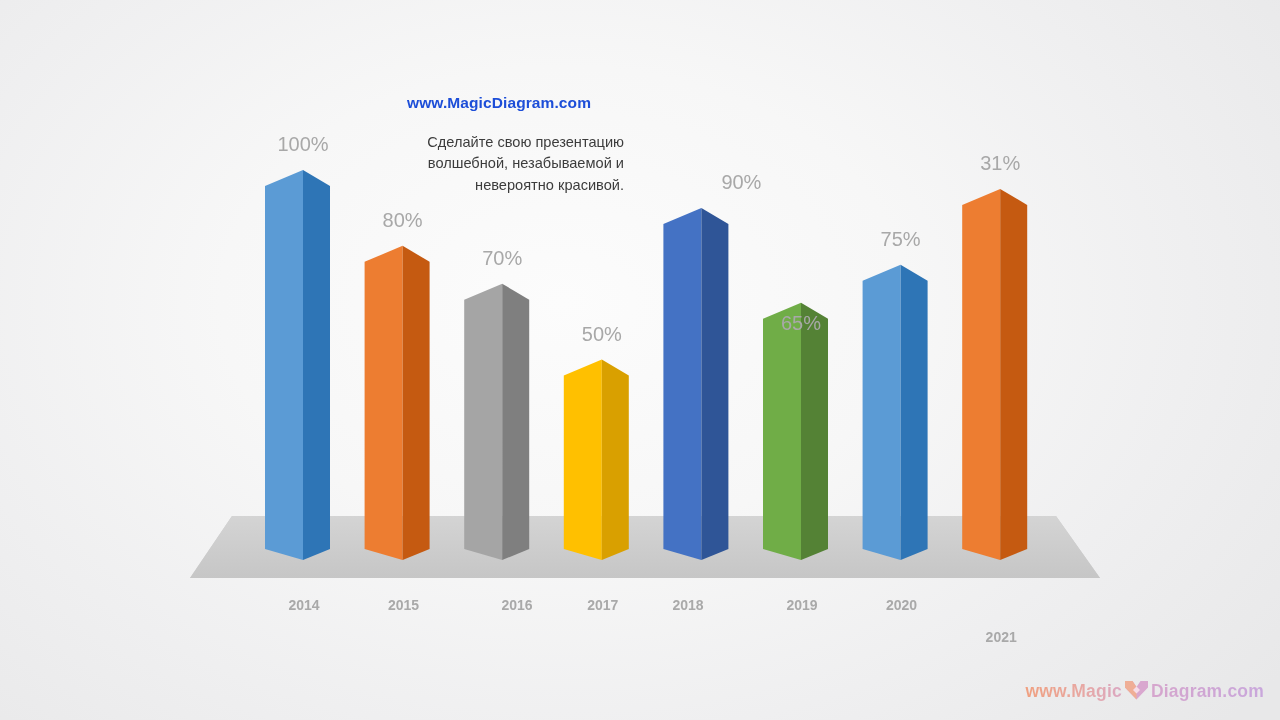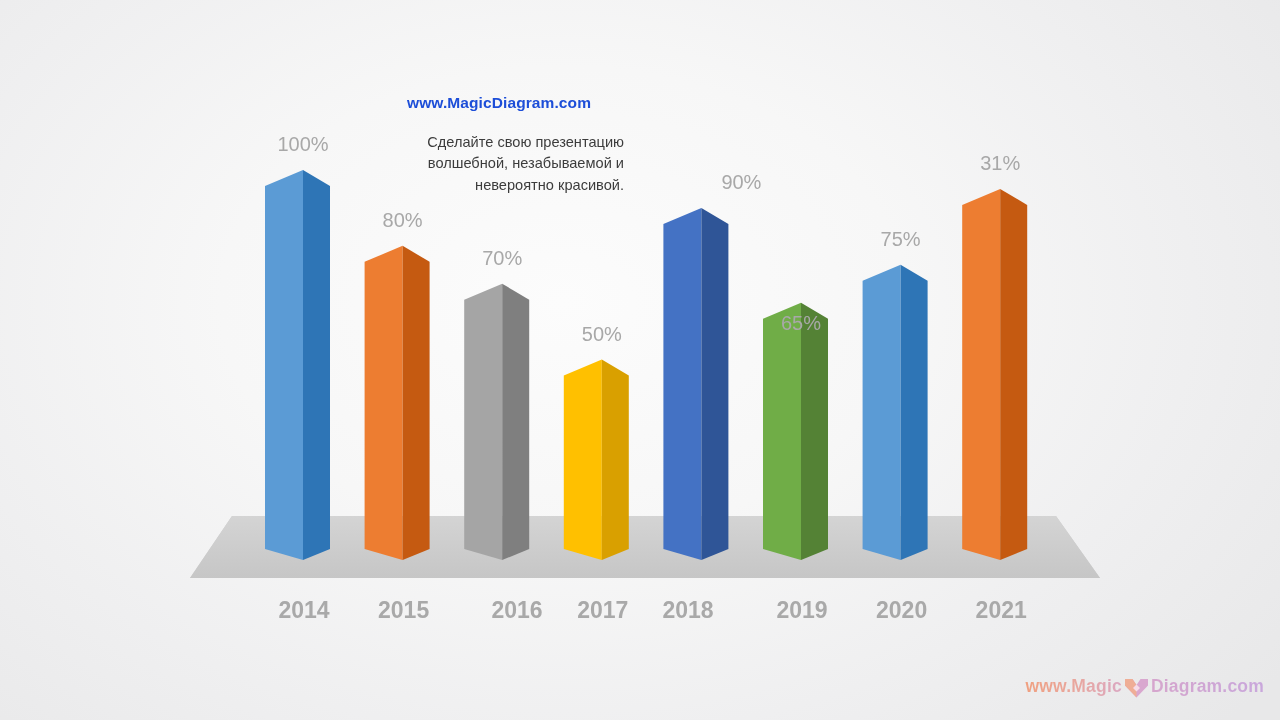--- a/index.html
+++ b/index.html
@@ -68,36 +68,36 @@
     font-weight: normal;
     color: #a8a8a8;
     text-align: center;
     white-space: nowrap;
     transform: translateX(-50%);
   }
 
   .cat-label {
     position: absolute;
     top: 597px;
-    font-size: 23px;
+    font-size: 14px;
     font-weight: bold;
     color: #a9a9a9;
     text-align: center;
     white-space: nowrap;
     transform: translateX(-50%);
   }
 
   
   .watermark {
     position: absolute;
     right: 16px;
     top: 676px;
     height: 26px;
     display: flex;
-    align-items: flex-start;
+    align-items: flex-end;
     font-size: 17.5px;
     font-weight: bold;
     letter-spacing: 0.2px;
   }
   .wm-a {
     background: linear-gradient(90deg, #f0a080 0%, #e8a7a0 55%, #dba8c2 100%);
     -webkit-background-clip: text;
     background-clip: text;
     color: transparent;
   }
@@ -158,21 +158,21 @@
       <div class="cat-label" style="left: 517px;">2016</div>
       <div class="value-label" style="left: 601.8px; top: 322.5px;">50%</div>
       <div class="cat-label" style="left: 602.8px;">2017</div>
       <div class="value-label" style="left: 701.4px; top: 170.9px; margin-left: 40px;">90%</div>
       <div class="cat-label" style="left: 688px;">2018</div>
       <div class="value-label" style="left: 801px; top: 264px; margin-top: 48px;">65%</div>
       <div class="cat-label" style="left: 802px;">2019</div>
       <div class="value-label" style="left: 900.6px; top: 227.75px;">75%</div>
       <div class="cat-label" style="left: 901.6px;">2020</div>
       <div class="value-label" style="left: 1000.2px; top: 151.95px;">31%</div>
-      <div class="cat-label" style="left: 1001.2px;">2021</div>
+      <div class="cat-label" style="left: 1001.2px; margin-top: 32px;">2021</div>
     </div>
 
   <div class="headline">www.MagicDiagram.com</div>
 
   <div class="caption">Сделайте свою презентацию волшебной, незабываемой и невероятно красивой.</div>
 
   <div class="watermark">
     <span class="wm-a">www.Magic</span>
     <span class="wm-logo">
       <svg viewBox="0 0 27 24" width="27" height="24" aria-hidden="true">

